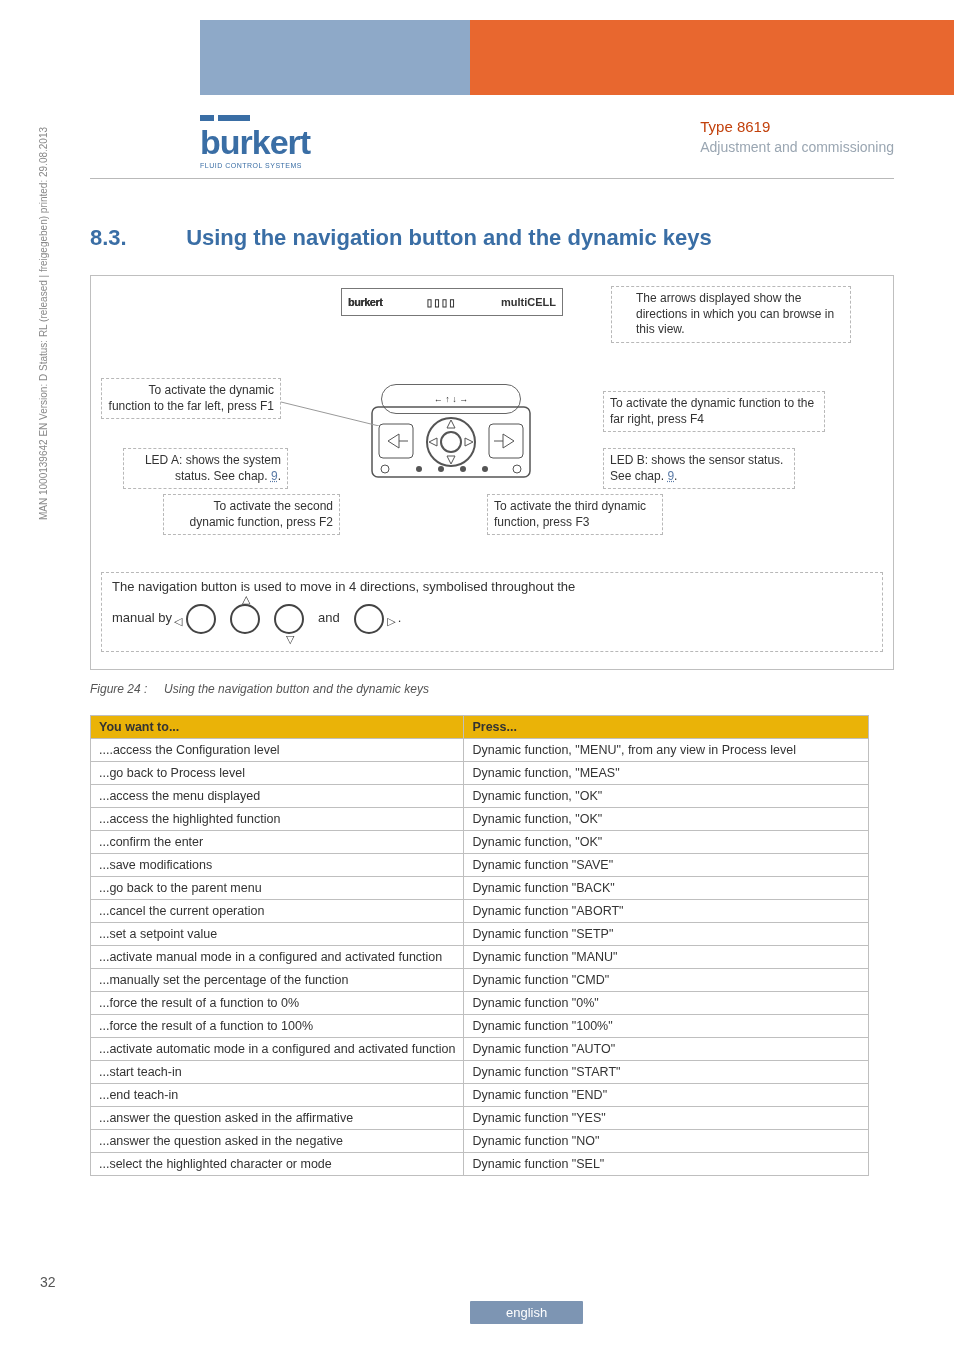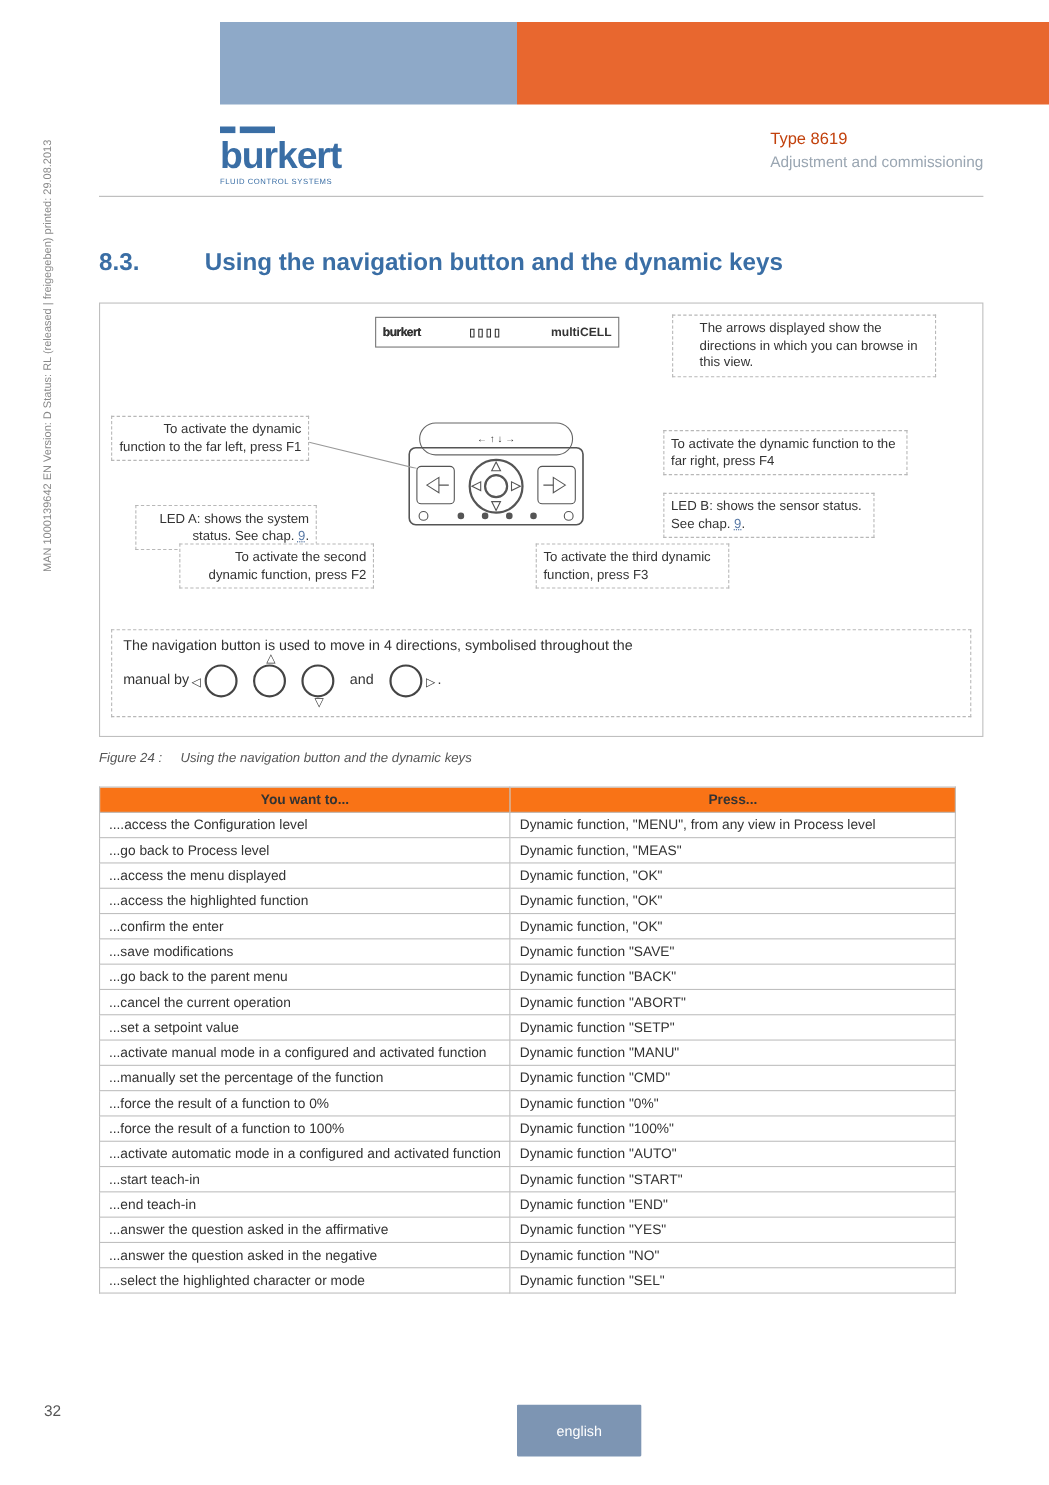--- a/index.html
+++ b/index.html
@@ -25,21 +25,21 @@
   .device-screen { position: absolute; top: 12px; left: 250px; width: 222px; height: 28px; border: 1px solid #777; display:flex; align-items:center; justify-content:space-between; padding:0 6px; font-size:11px; font-weight:700; }
   .device-screen .blogo { font-family: inherit; font-size:11px; letter-spacing:-0.5px; text-shadow: 0 0 0 #333; border-bottom: 0; }
   .device-screen .bars { letter-spacing: 2px; font-size:10px; }
   .device-keys { position:absolute; top:108px; left:290px; width:140px; height:30px; border:1px solid #666; border-radius:15px; display:flex; align-items:center; justify-content:center; gap:8px; font-size:9px; }
   .device-panel { position:absolute; top:130px; left:280px; width:160px; height:86px; }
   .device-panel svg { width:160px; height:86px; }
 
   .callout { position: absolute; border: 1px dashed #b8b8b8; padding: 4px 6px; font-size: 12px; line-height: 1.3; color:#333; background:#fff; }
   .callout.c1 { top: 10px; left: 520px; width: 240px; padding-left: 24px; }
   .callout.c2 { top: 102px; left: 10px; width: 180px; text-align:right;}
-  .callout.c3 { top: 172px; left: 32px; width: 165px; text-align:right;margin-top:11px;}
+  .callout.c3 { top: 172px; left: 32px; width: 165px; text-align:right;}
   .callout.c4 { top: 218px; left: 72px; width: 177px; text-align:right;}
   .callout.c5 { top: 218px; left: 396px; width: 176px; }
   .callout.c6 { top: 115px; left: 512px; width: 222px; }
   .callout.c7 { top: 172px; left: 512px; width: 192px; }
   .callout.c8 { top: 296px; left: 10px; right: 10px; height: 80px; border:1px dashed #b8b8b8; padding:6px 10px;}
 
   .chap-link { color:#5a7aa6; text-decoration: underline dotted; }
 
   .nav-line { display:flex; align-items:center; gap:14px; font-size:13px; color:#333; flex-wrap:wrap;}
   .nav-btn { width:30px; height:30px; border:2px solid #444; border-radius:50%; display:inline-block; position:relative;}
@@ -49,26 +49,26 @@
   .nav-dir.up{ top:-14px; left:10px;}
   .nav-dir.down{ bottom:-14px; left:10px;}
 
   .diag-lines { position:absolute; inset:0; pointer-events:none; }
 
   .fig-caption { position: absolute; top: 682px; left: 90px; font-size: 12px; font-style: italic; color:#555;}
   .fig-caption .lbl { font-style: italic; }
 
   .table { position: absolute; top: 715px; left: 90px; right: 60px; border-collapse: collapse; font-size: 12.5px; color:#333; }
   .table th, .table td { border: 1px solid #bfbfbf; padding: 4px 8px; text-align: left; vertical-align: top; }
-  .table th { background: #f97316; font-weight: 700; text-align: center; }
+  .table th { background: #eab308; font-weight: 700; }
   .table th:first-child, .table td:first-child { width: 48%; }
 
   .side-text { position: absolute; left: 38px; top: 520px; transform: rotate(-90deg); transform-origin: left top; font-size: 10px; color:#888; white-space: nowrap; }
   .page-num { position: absolute; left: 40px; bottom: 60px; font-size: 14px; color:#555;}
-  .lang-pill { position: absolute; left: 470px; bottom: 26px; background:#7d95b3; color:#fff; padding:16px 36px; font-size:13px; border-radius:1px;}
+  .lang-pill { position: absolute; left: 470px; bottom: 26px; background:#7d95b3; color:#fff; padding:4px 36px; font-size:13px; border-radius:1px;}
 </style>
 </head>
 <body>
 <div class="page">
 
 <div class="top-band-blue"></div>
 <div class="top-band-orange"></div>
 
 <div class="logo">
   <div class="logo-strip">

